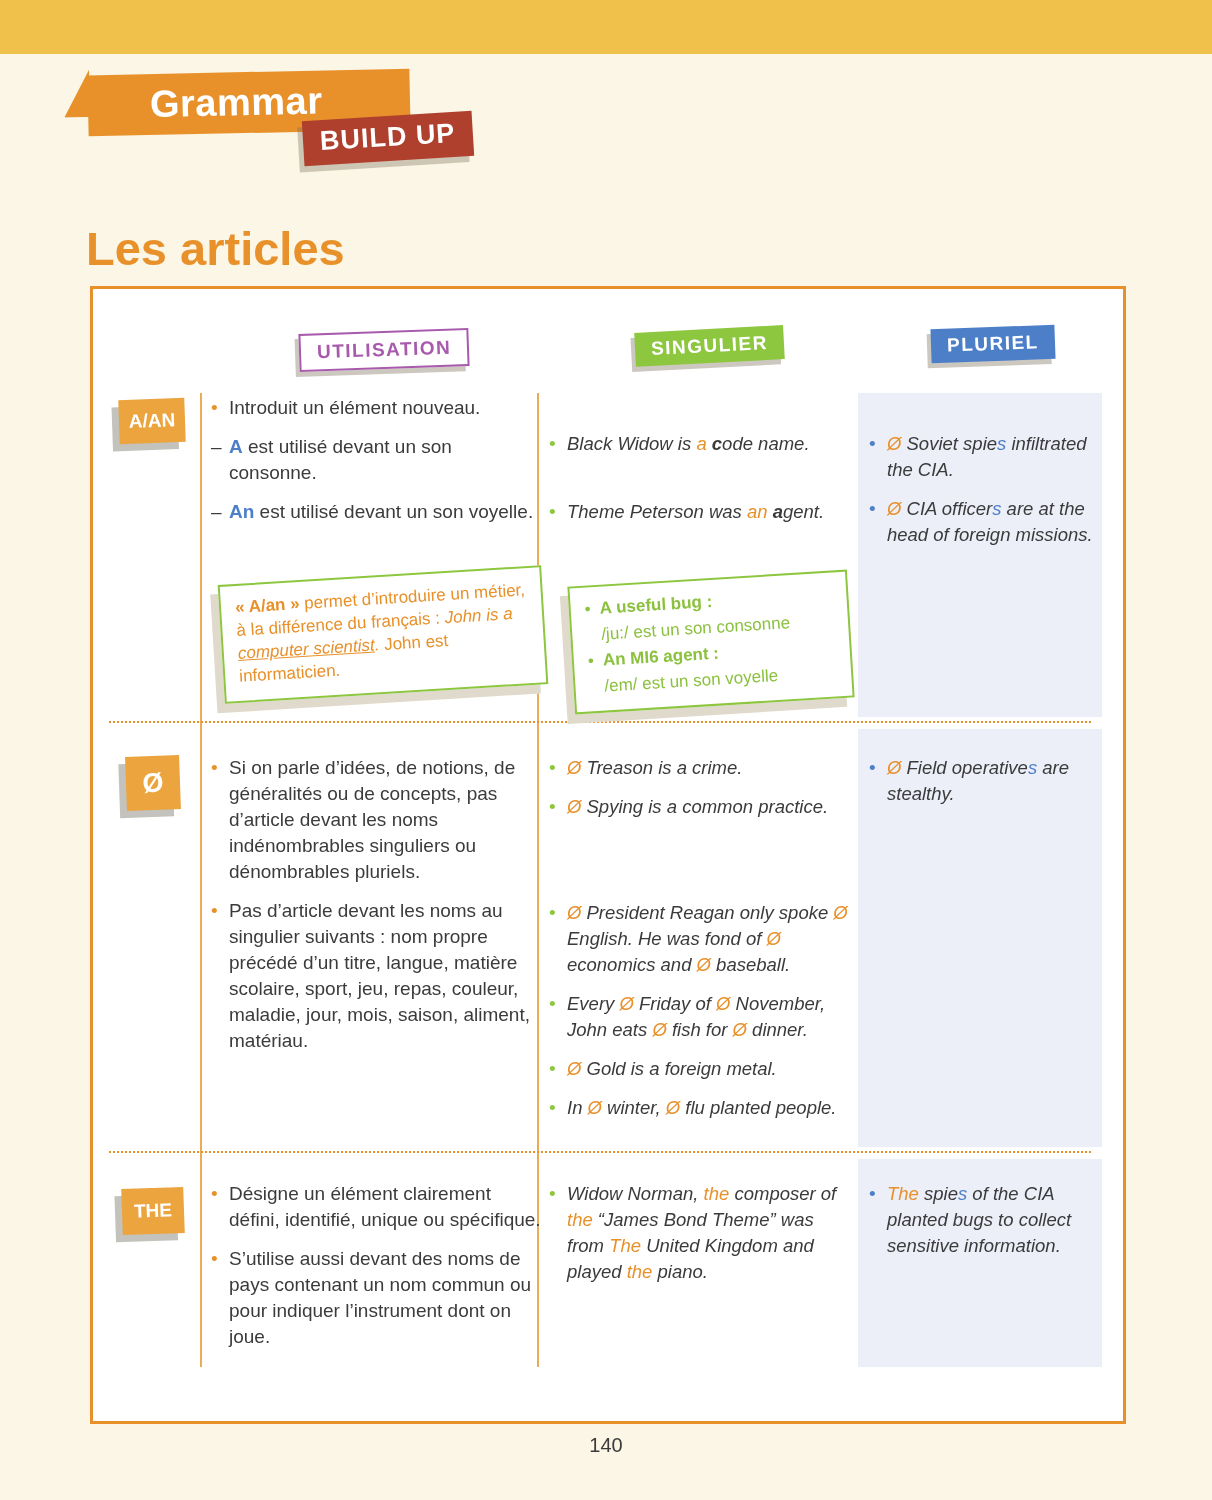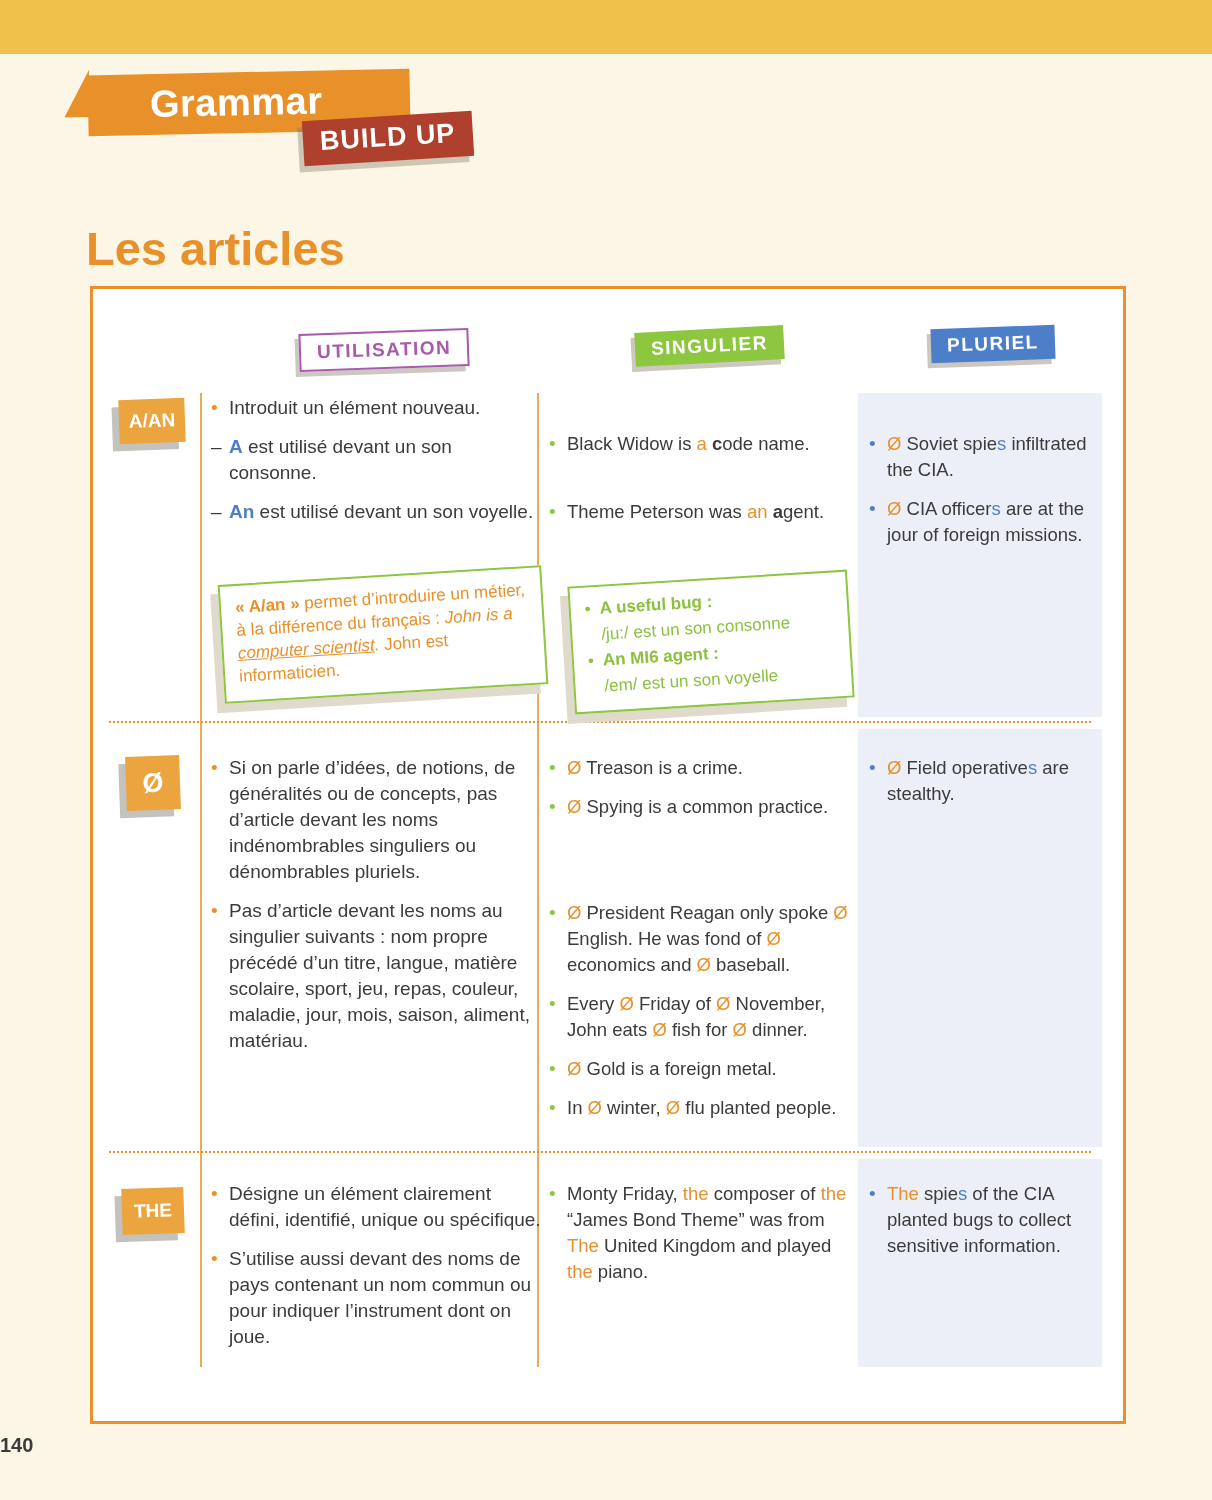--- a/index.html
+++ b/index.html
@@ -60,37 +60,37 @@
   .c-r3-plur{left:776px;top:892px;width:232px;}
 
   .item{display:flex;margin-bottom:13px;}
   .item .marker{flex:0 0 18px;width:18px;}
   .item.gap-md{margin-top:42px;}
   .item.gap-lg{margin-top:80px;}
   .col-util .marker{color:#e8912b;}
   .col-sing .marker{color:#8dc63f;}
   .col-plur .marker{color:#4d7fc9;}
   .item.dash .marker{color:#3b3b3c;}
-  .col-sing .txt,.col-plur .txt{font-size:18.5px;}
+  .col-sing .txt,.col-plur .txt{font-style:italic;font-size:18.5px;}
 
   .note{position:absolute;background:#fff;border:2.5px solid #8dc63f;box-shadow:-8px 9px 0 #dfdacb;
     transform:rotate(-3.5deg);padding:10px 14px;line-height:23px;}
   .note .item{margin-bottom:3px;}
   .note .marker{flex:0 0 15px;width:15px;}
   .note1{left:128px;top:286px;width:292px;font-size:17px;color:#e8912b;}
   .note2{left:478px;top:289px;width:248px;font-size:17px;color:#8bc13e;}
   .note2 .marker{color:#8bc13e;}
 
   .rt-o{color:#e8912b;}
   .rt-b{color:#4d7fc9;}
   .rt-bold{font-weight:bold;}
   .rt-i{font-style:italic;}
   .rt-u{text-decoration:underline;}
 
-  .pagenum{position:absolute;left:0;top:1434px;width:100%;text-align:left;font-size:20px;font-weight:bold;color:#3b3b3c;}
+  .pagenum{position:absolute;left:0;top:1434px;width:100%;text-align:center;font-size:20px;font-weight:normal;color:#3b3b3c;}
 </style>
 </head>
 <body>
 
 <div class="page">
   <div class="top-bar"></div>
 
   <div class="banner">
     <div class="banner-tip"></div>
     <span class="banner-text">Grammar</span>
@@ -142,21 +142,21 @@
           <span class="txt"><span>Theme Peterson was </span><span class="rt-o">an</span><span> </span><span class="rt-bold">a</span><span>gent.</span></span>
         </div>
       </div>
     <div class="cell col-plur c-r1-plur">
         <div class="item dot">
           <span class="marker">•</span>
           <span class="txt"><span class="rt-o">Ø</span><span> Soviet spie</span><span class="rt-b">s</span><span> infiltrated the CIA.</span></span>
         </div>
         <div class="item dot">
           <span class="marker">•</span>
-          <span class="txt"><span class="rt-o">Ø</span><span> CIA officer</span><span class="rt-b">s</span><span> are at the jour of foreign missions.</span></span>
+          <span class="txt"><span class="rt-o">Ø</span><span> CIA officer</span><span class="rt-b">s</span><span> are at the head of foreign missions.</span></span>
         </div>
       </div>
 
     <div class="note note1">
         <div class="item none">
           <span class="txt"><span class="rt-bold">« A/an » </span><span>permet d’introduire un métier, à la différence du français : </span><span class="rt-i">John is a </span><span class="rt-i rt-u">computer scientist</span><span class="rt-i">.</span><span> John est informaticien.</span></span>
         </div>
       </div>
     <div class="note note2">
         <div class="item dot">
@@ -226,21 +226,21 @@
           <span class="txt"><span>Désigne un élément clairement défini, identifié, unique ou spécifique.</span></span>
         </div>
         <div class="item dot">
           <span class="marker">•</span>
           <span class="txt"><span>S’utilise aussi devant des noms de pays contenant un nom commun ou pour indiquer l’instrument dont on joue.</span></span>
         </div>
       </div>
     <div class="cell col-sing c-r3-sing">
         <div class="item dot">
           <span class="marker">•</span>
-          <span class="txt"><span>Monty Friday, </span><span class="rt-o">the</span><span> composer of </span><span class="rt-o">the</span><span> “James Bond Theme” was from </span><span class="rt-o">The</span><span> United Kingdom and played </span><span class="rt-o">the</span><span> piano.</span></span>
+          <span class="txt"><span>Widow Norman, </span><span class="rt-o">the</span><span> composer of </span><span class="rt-o">the</span><span> “James Bond Theme” was from </span><span class="rt-o">The</span><span> United Kingdom and played </span><span class="rt-o">the</span><span> piano.</span></span>
         </div>
       </div>
     <div class="cell col-plur c-r3-plur">
         <div class="item dot">
           <span class="marker">•</span>
           <span class="txt"><span class="rt-o">The</span><span> spie</span><span class="rt-b">s</span><span> of the CIA planted bugs to collect sensitive information.</span></span>
         </div>
       </div>
   </div>
 

